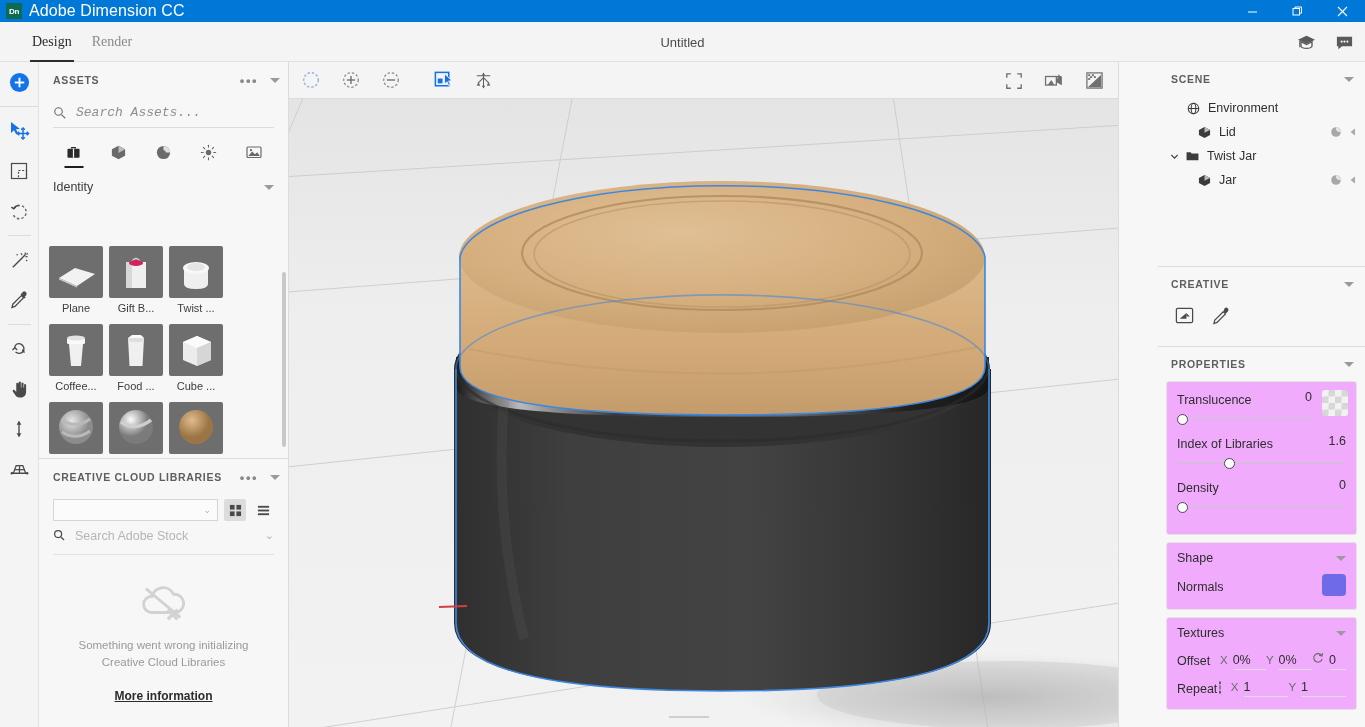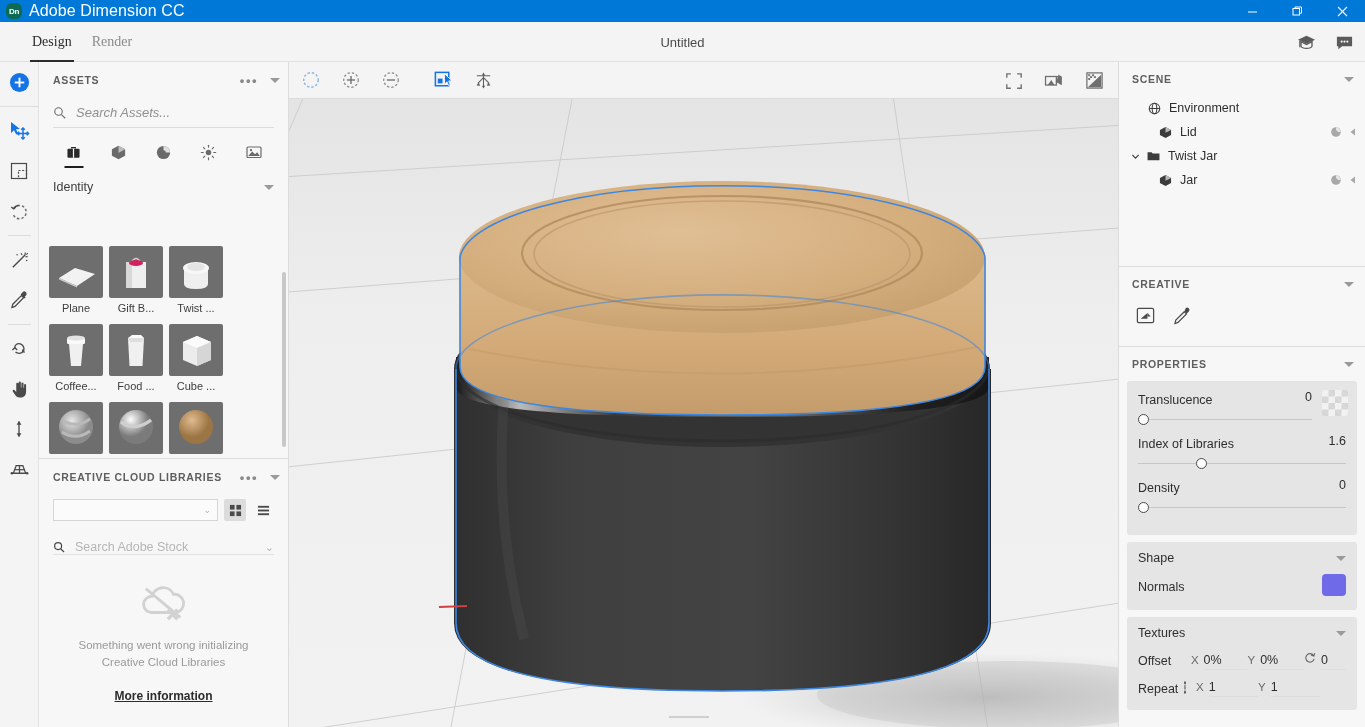--- a/index.html
+++ b/index.html
@@ -13,21 +13,21 @@
   #app { position: relative; width: 1365px; height: 727px; }
 
   
   .titlebar {
     position: absolute; left: 0; top: 0; width: 1365px; height: 22px;
     background: #0078d7; color: #fff;
     display: flex; align-items: center;
   }
   .titlebar .app-icon {
     width: 16px; height: 16px; margin-left: 6px; margin-right: 7px;
-    background: #0c6b52; border-radius: 6px;
+    background: #0c6b52; border-radius: 0;
     display: flex; align-items: center; justify-content: center;
     font-size: 8px; font-weight: bold; color: #ffffff; letter-spacing: -.4px;
   }
   .titlebar .title { font-size: 16px; letter-spacing: .1px; }
   .win-btns { position: absolute; right: 0; top: 0; height: 22px; display: flex; }
   .win-btn {
     width: 45px; height: 22px; display: flex; align-items: center; justify-content: center;
     color: #fff;
   }
   .win-btn svg { display: block; }
@@ -83,21 +83,21 @@
   .dots { color: #8a8a8a; font-size: 13px; letter-spacing: 1.5px; line-height: 1; }
   .caret-dn { width: 0; height: 0; border-left: 5px solid transparent; border-right: 5px solid transparent; border-top: 5px solid #9a9a9a; }
 
   .search-row {
     margin: 0 14px; height: 30px; display: flex; align-items: center;
     border-bottom: 1px solid #dcdcdc; gap: 9px;
   }
   .search-row input {
     border: 0; outline: 0; background: transparent; flex: 1;
     font-size: 13px; font-style: italic; color: #7a7a7a;
-    font-family: Liberation Sans, sans-serif;
+    font-family: Liberation Mono, monospace;
   }
   .search-row input::placeholder { color: #8f8f8f; font-style: italic; }
 
   .cat-tabs { display: flex; margin: 10px 12px 0; }
   .cat-tab {
     flex: 1; height: 28px; display: flex; align-items: center; justify-content: center;
     color: #626262; position: relative;
   }
   .cat-tab.active { color: #1e1e1e; }
   .cat-tab.active::after {
@@ -137,21 +137,21 @@
     flex: 1; height: 22px; background: #fbfbfb; border: 1px solid #d6d6d6;
     display: flex; align-items: center; padding: 0 6px; position: relative;
   }
   .ccl-dd .chev { position: absolute; right: 6px; color: #b0b0b0; font-size: 9px; }
   .view-btn {
     width: 22px; height: 22px; display: flex; align-items: center; justify-content: center;
     color: #4a4a4a; border-radius: 2px;
   }
   .view-btn.active { background: #dcdcdc; }
   .ccl-search {
-    margin: 8px 14px 0; height: 26px; display: flex; align-items: flex-end; gap: 9px;
+    margin: 8px 14px 0; height: 26px; display: flex; align-items: flex-start; gap: 9px;
     border-bottom: 1px solid #e2e2e2; position: relative;
   }
   .ccl-search input {
     border: 0; outline: 0; background: transparent; flex: 1; font-size: 12.5px;
     color: #a5a5a5; font-family: "Liberation Sans", sans-serif;
   }
   .ccl-search input::placeholder { color: #b5b5b5; }
   .ccl-empty {
     position: absolute; left: 0; top: 120px; width: 249px;
     display: flex; flex-direction: column; align-items: center;
@@ -179,40 +179,40 @@
     color: #6f6f6f;
   }
   .vp-tool.accent { color: #1473e6; }
   .vp-toolbar .right { position: absolute; right: 4px; top: 0; height: 37px; display: flex; align-items: center; }
 
   .canvas { position: absolute; left: 0; top: 37px; width: 829px; height: 628px; overflow: hidden; background: #ececec; }
 
   
   .rightpanel {
     position: absolute; left: 1118px; top: 62px; width: 247px; height: 665px;
-    background: #f7f7f7; border-left: 1px solid #dcdcdc;
+    background: #f7f7f7; border-left: 1px solid #dcdcdc; padding-left: 39px;
   }
   .sec-head {
     height: 34px; display: flex; align-items: center; padding: 0 13px;
     font-size: 10.5px; letter-spacing: .7px; color: #5e5e5e; font-weight: 600; position: relative;
   }
   .sec-head .caret-dn { position: absolute; right: 11px; }
   .scene-list { padding: 0 0 10px 0; }
   .scene-item {
     height: 24px; display: flex; align-items: center; font-size: 12.5px; color: #2e2e2e;
     position: relative; padding-right: 8px;
   }
   .scene-item .ico { width: 16px; height: 16px; display: flex; align-items: center; justify-content: center; margin-right: 7px; color: #3c3c3c; }
   .scene-item .right-ic { position: absolute; right: 8px; display: flex; align-items: center; gap: 7px; color: #a8a8a8; }
   .sec-divider { height: 1px; background: #dcdcdc; }
 
   .actions-row { display: flex; align-items: center; gap: 16px; padding: 4px 16px 16px; color: #4a4a4a; }
 
   .props-card {
-    background: #e5e5e5; border: 1px solid #e4e4e4; border-radius: 3px;
+    background: #f0abfc; border: 1px solid #e4e4e4; border-radius: 3px;
     margin: 0 8px 7px; padding: 8px 10px 10px;
   }
   .prop-row { position: relative; margin-bottom: 2px; }
   .prop-label { font-size: 12.5px; color: #2e2e2e; }
   .prop-value { position: absolute; right: 0; top: 0; font-size: 12.5px; color: #2e2e2e; }
   .slider { position: relative; height: 20px; margin-top: 2px; }
   .slider .track { position: absolute; left: 0; right: 0; top: 9px; height: 1px; background: #c6c6c6; }
   .slider .knob {
     position: absolute; top: 4px; width: 11px; height: 11px; border-radius: 50%;
     border: 1.6px solid #4a4a4a; background: #fdfdfd;

